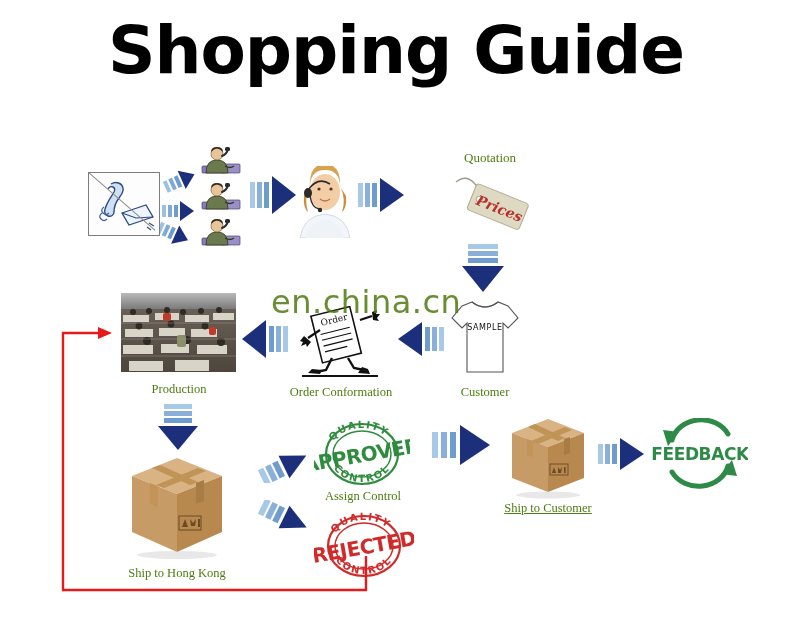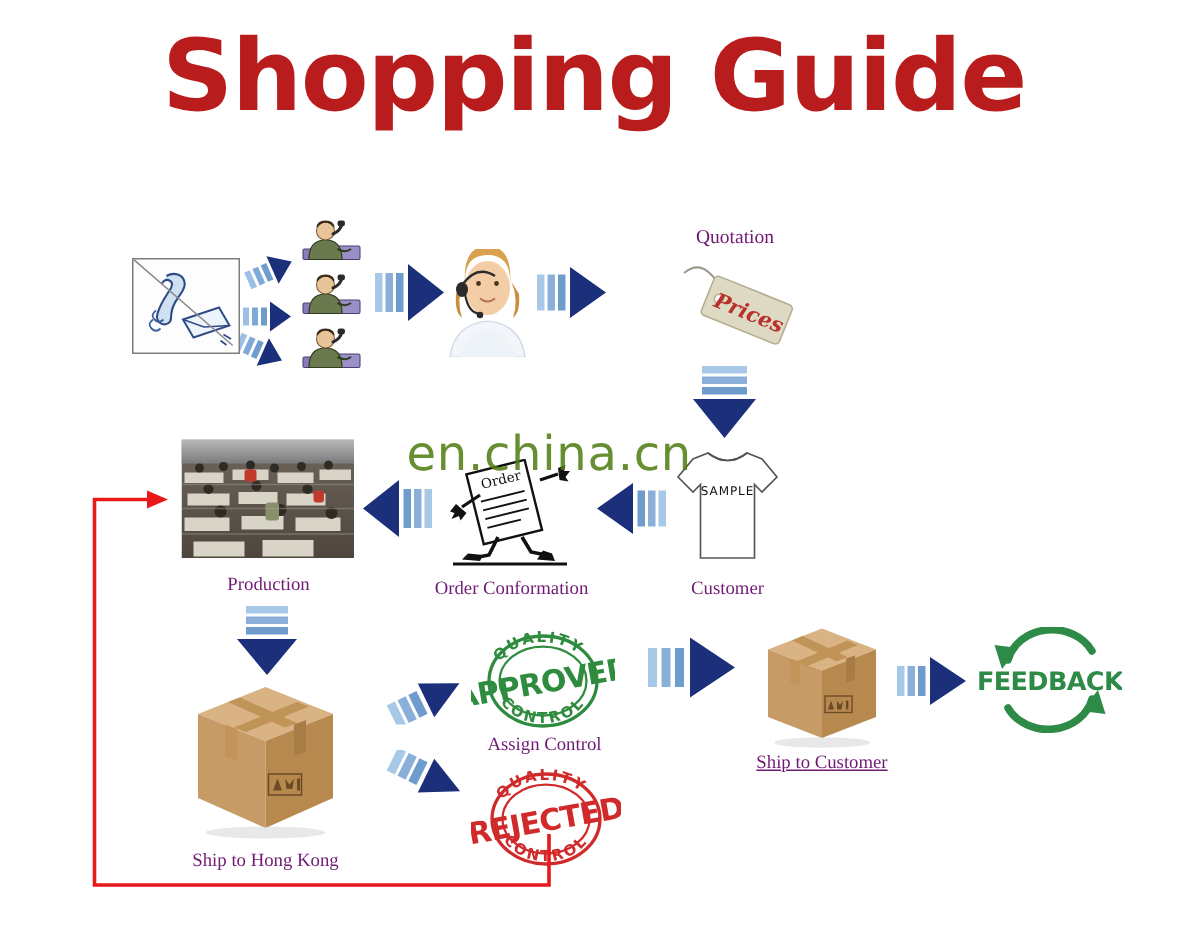--- a/index.html
+++ b/index.html
@@ -13,21 +13,21 @@
   #stage{position:absolute;left:0;top:0;width:792px;height:619px;}
 
   
   .title{
     position:absolute;left:0;top:18px;width:792px;
     text-align:center;
     font-family:"DejaVu Sans", sans-serif;
     font-weight:700;
     font-size:66px;
     letter-spacing:-1px;
-    color:#b91c1c;
+    color:#000000;
     line-height:1;
   }
 
   
   .watermark{
     position:absolute;left:271px;top:283px;
     font-family:"DejaVu Sans", sans-serif;
     font-size:32px;
     letter-spacing:0.5px;
     color:#4d7c0f;
@@ -36,21 +36,21 @@
     z-index:40;
     pointer-events:none;
   }
 
   
   .lbl{
     position:absolute;
     text-align:center;
     font-family:"Liberation Serif", serif;
     font-size:12.5px;
-    color:#701a75;
+    color:#4d7c0f;
     line-height:1.22;
     white-space:pre-line;
     z-index:30;
   }
 
   
   .abs{position:absolute;}
 
   
   .pe-box{

